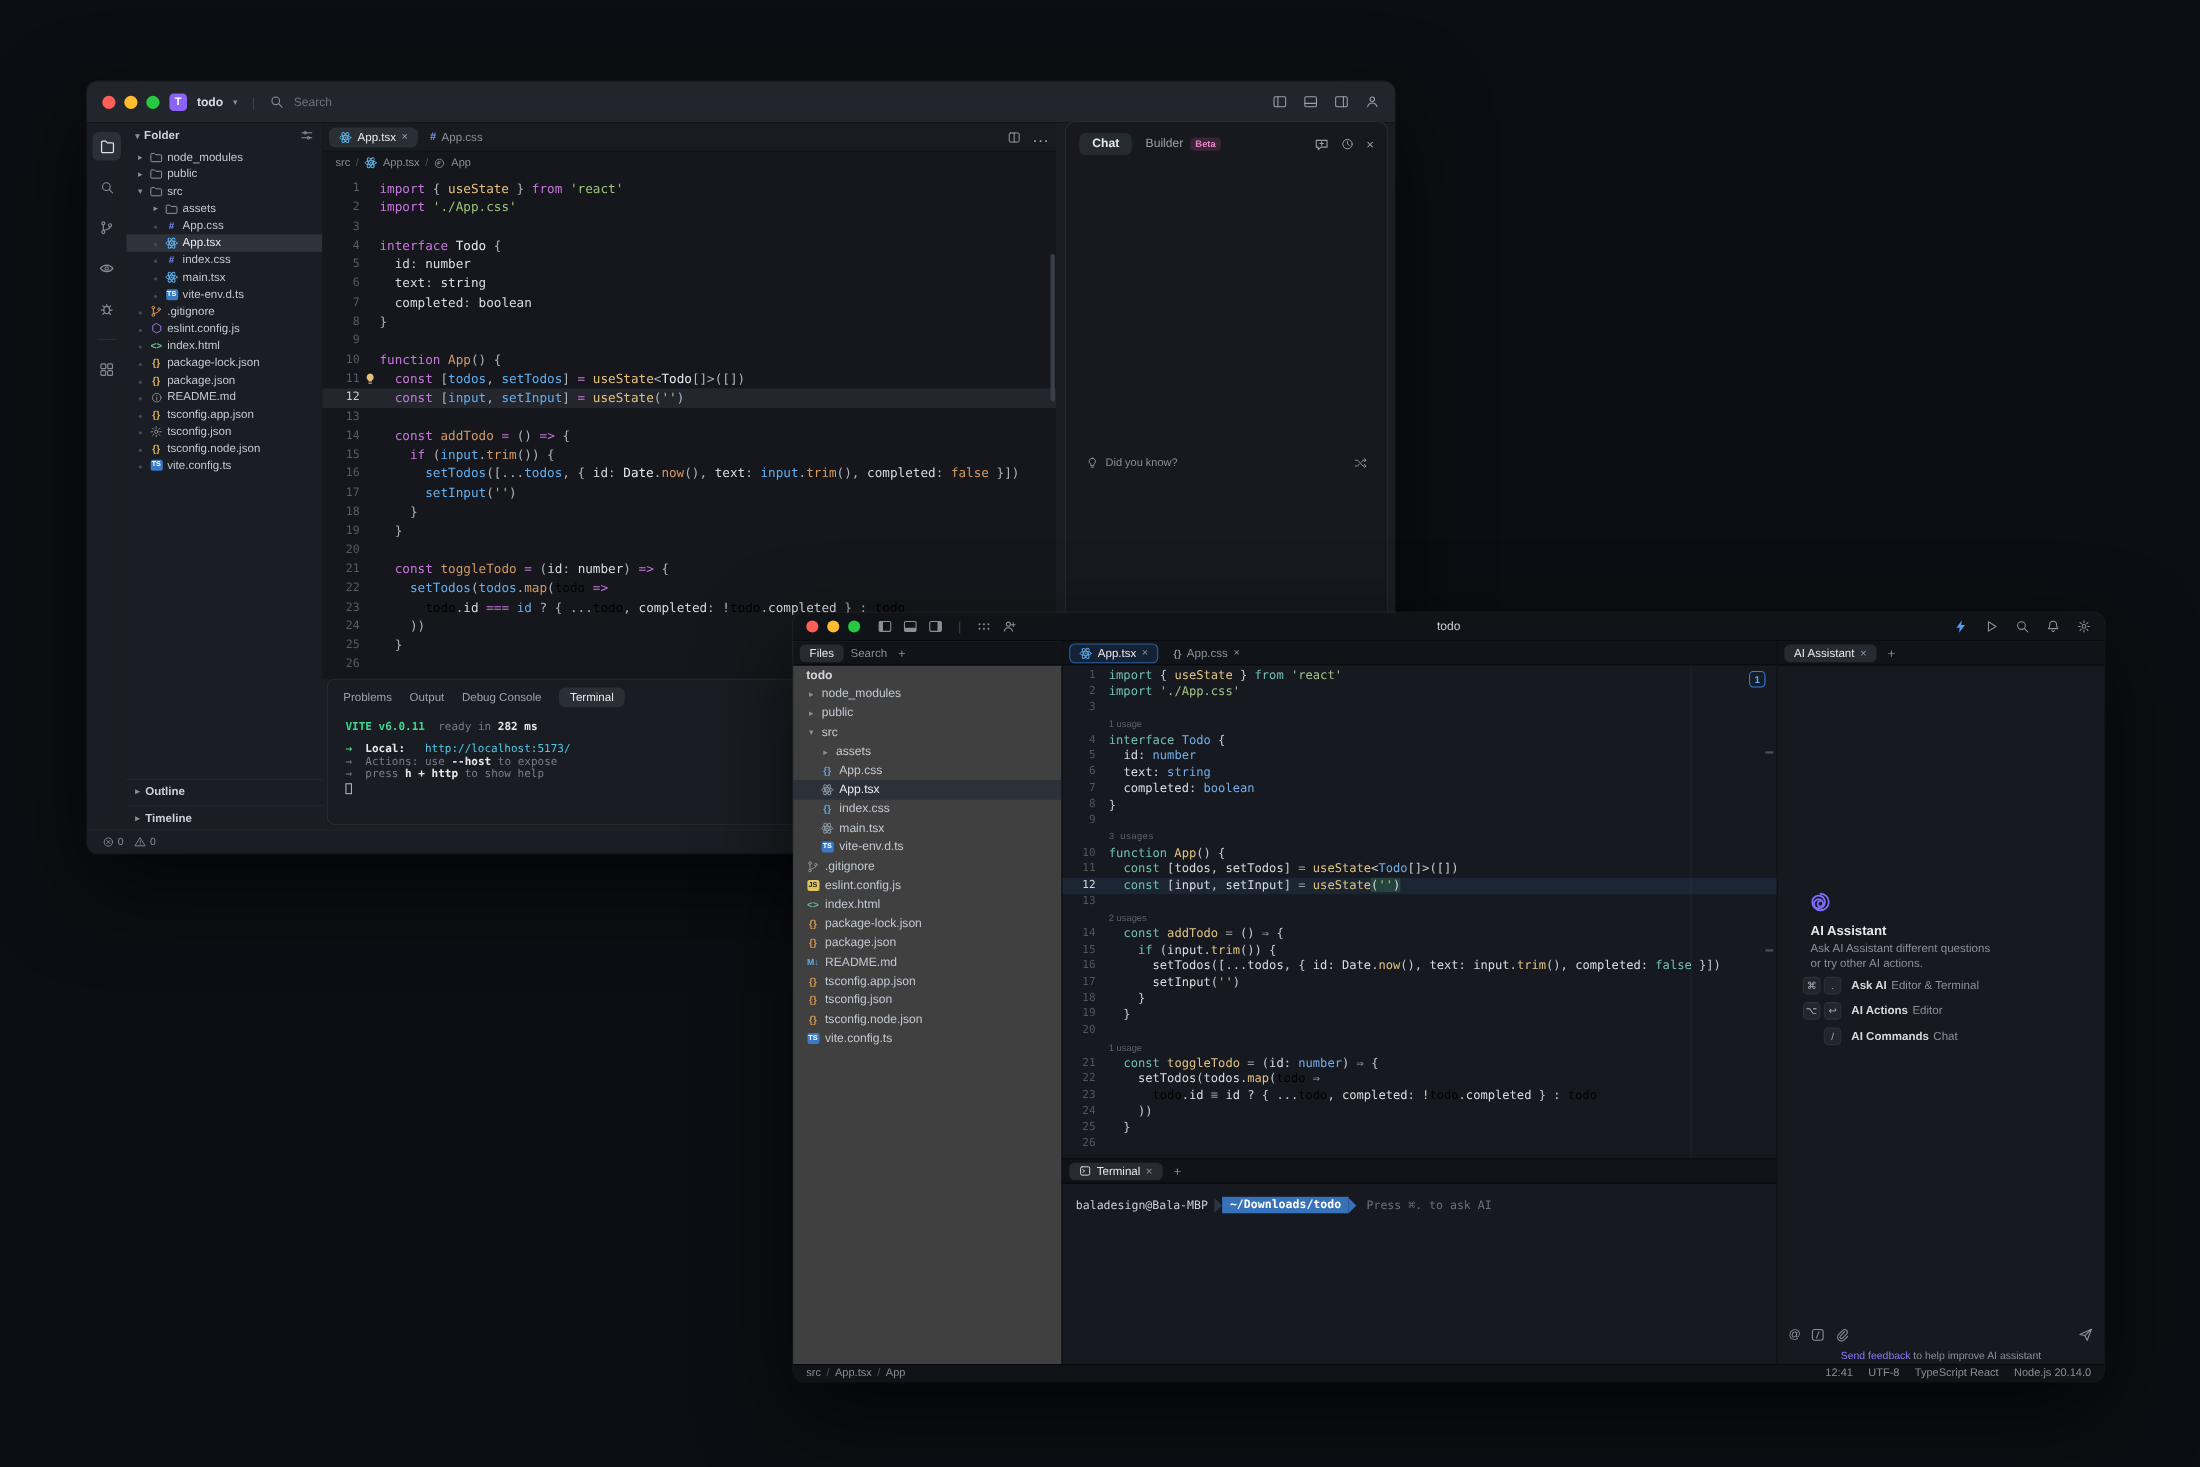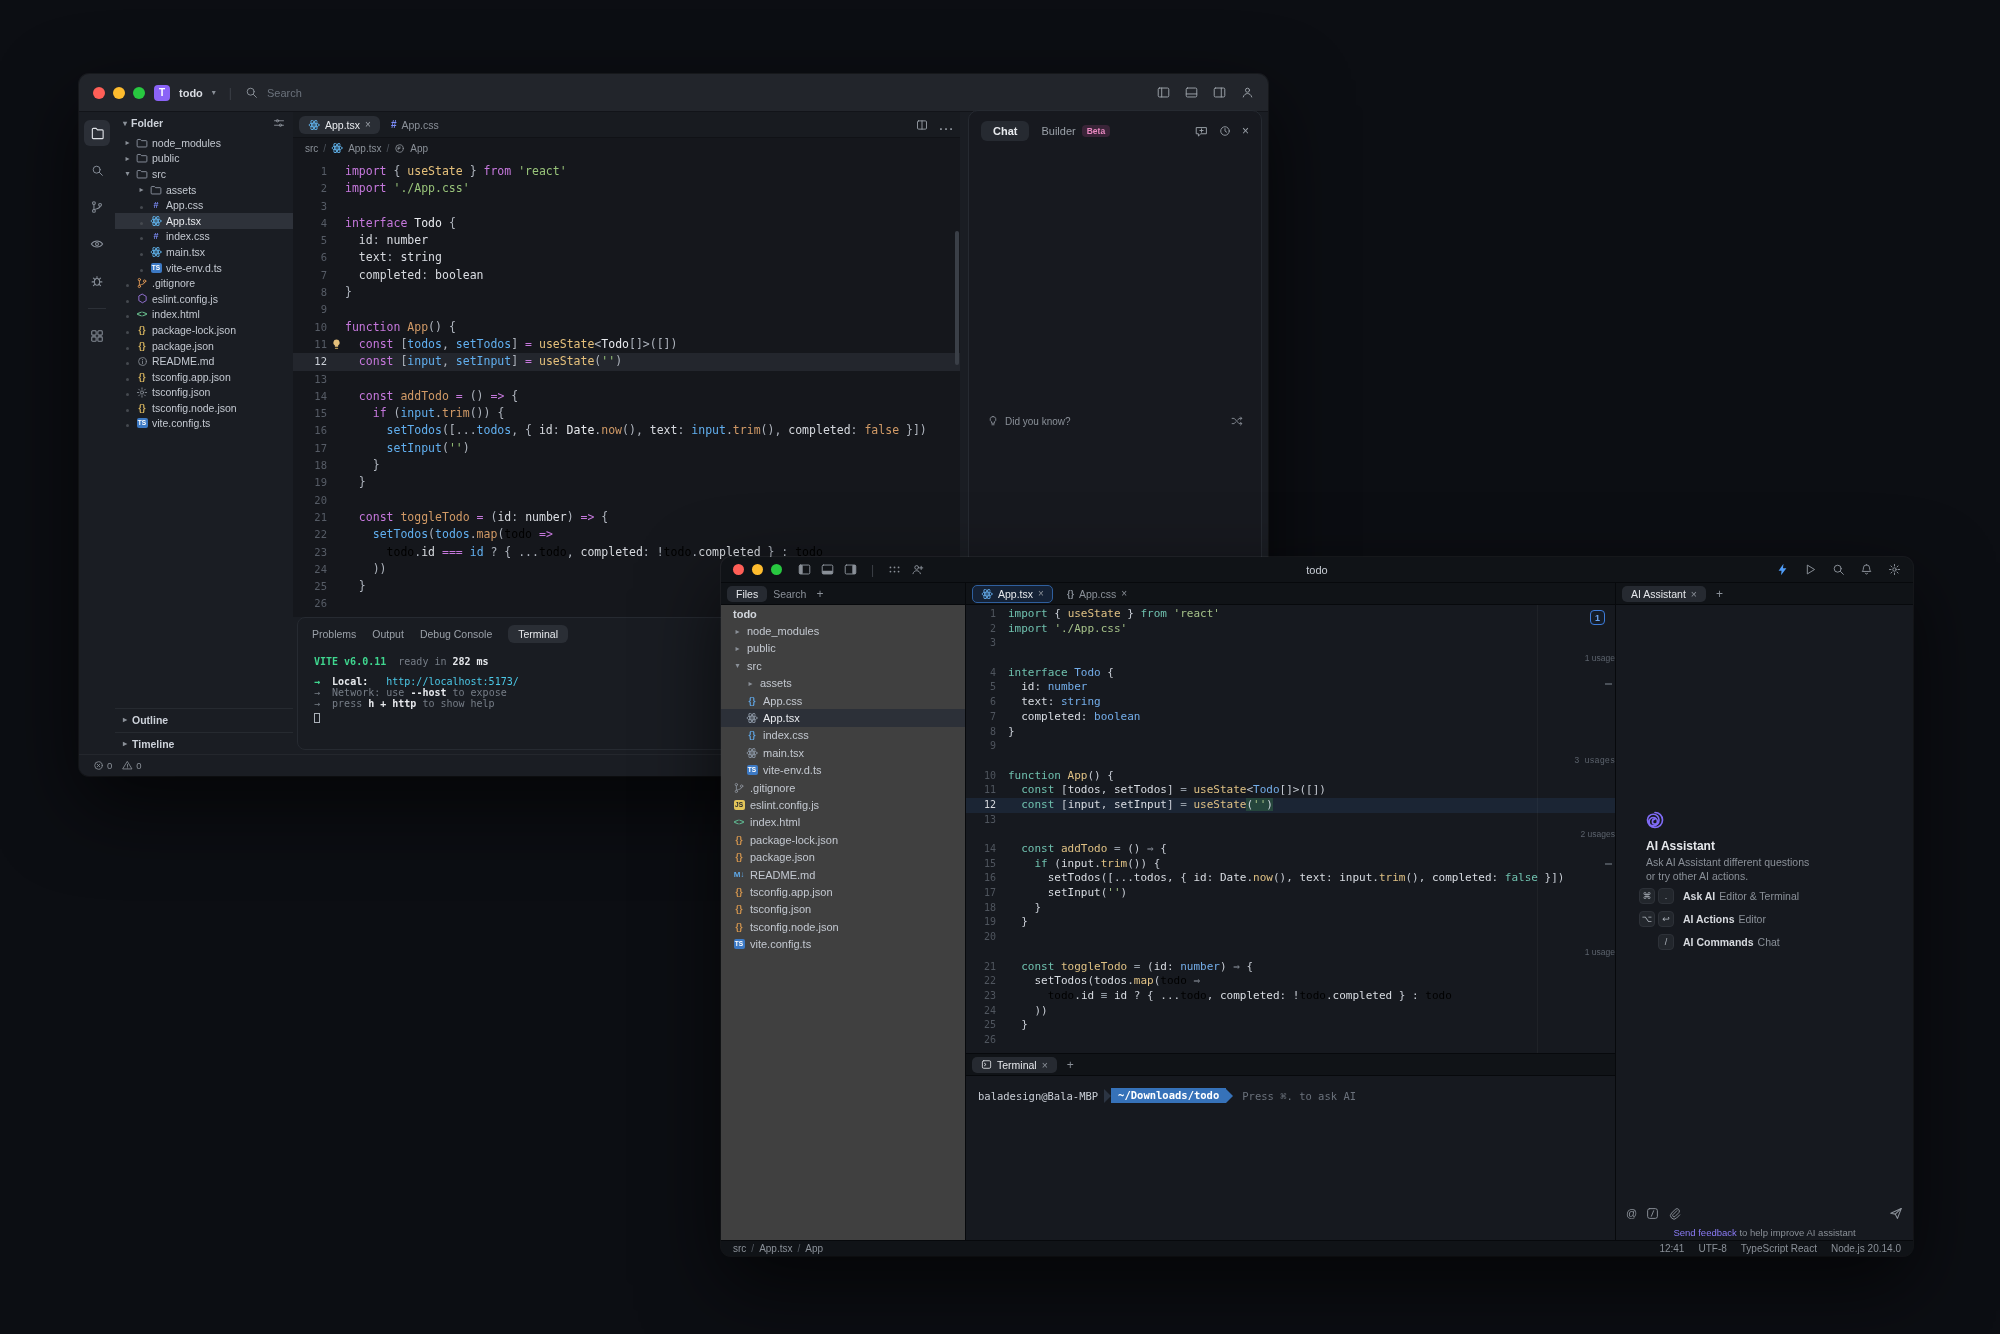--- a/index.html
+++ b/index.html
@@ -132,21 +132,21 @@
   #w2-editor { position:absolute; left:245px; top:26px; width:649px; height:470px; }
   .w2tab { display:flex; align-items:center; gap:5px; padding:2px 8px; border-radius:5px; font-size:10.5px; color:#8a9098; }
   .w2tab.on { background:#152236; border:1px solid #2f5f9e; color:#e6e8ec; }
   .w2tab .x { font-size:10px; color:#8a9098; }
   #w2-code { position:absolute; left:0; top:22px; right:0; bottom:0; background:#16191f; padding-top:2px; }
   #w2-code .crow { display:flex; height:14.7px; line-height:14.7px; font-size:11px; }
   #w2-code .crow.active { background:#1b2534; }
   #w2-code .ln { width:30px; text-align:right; color:#4f555e; font-size:10px; flex:none; }
   #w2-code .crow.active .ln { color:#d6d9de; }
   #w2-code .slot { width:12px; flex:none; }
-  #w2-code .crow.annrow { color:#5b626c; font-size:8.5px;justify-content:flex-end; }
+  #w2-code .crow.annrow { color:#5b626c; font-size:8.5px; }
   #wrap-guide { position:absolute; left:571px; top:22px; bottom:0; width:1px; background:rgba(255,255,255,.04); }
   #collab-badge { position:absolute; right:10px; top:27px; width:15px; height:15px; border:1px solid #3d7bd9;
                   border-radius:4px; color:#6ea6f2; font-size:9px; font-weight:bold; display:flex;
                   align-items:center; justify-content:center; background:#141c28; }
   .smark { position:absolute; right:3px; width:7px; height:2px; background:#4a5058; }
   
   .theme-zed .t-kw{color:#6fc0ae} .theme-zed .t-imp{color:#dfc184} .theme-zed .t-str{color:#a5c189}
   .theme-zed .t-var{color:#d8dce2} .theme-zed .t-fn{color:#dfc184} .theme-zed .t-meth{color:#dfc184}
   .theme-zed .t-type{color:#73ade9} .theme-zed .t-tkw{color:#73ade9} .theme-zed .t-prop{color:#d8dce2}
   .theme-zed .t-cls{color:#d8dce2} .theme-zed .t-bool{color:#6fc0ae} .theme-zed .t-op{color:#939ba5}
@@ -656,21 +656,21 @@
           <span class="t-dim">&nbsp;</span><span class="t-dim">ready in</span>
           <span class="t-wb">282 ms</span>
         </div>
         <div>
           <span class="vite-g">→</span>&nbsp;
           <span class="t-wb">Local:</span>&nbsp;&nbsp;
           <span class="t-url">http://localhost:5173/</span>
         </div>
         <div>
           <span class="t-dim">→</span>&nbsp;
-          <span class="t-dim">Network:</span>
+          <span class="t-dim">Actions:</span>
           <span class="t-dim">use </span><span class="t-wb">--host</span><span class="t-dim"> to expose</span>
         </div>
         <div>
           <span class="t-dim">→</span>&nbsp;
           <span class="t-dim">press </span><span class="t-wb">h + http</span><span class="t-dim"> to show help</span>
         </div>
         <div style="margin-top:3px"><span class="t-cursor"></span></div>
       </div>
     </div>
 

